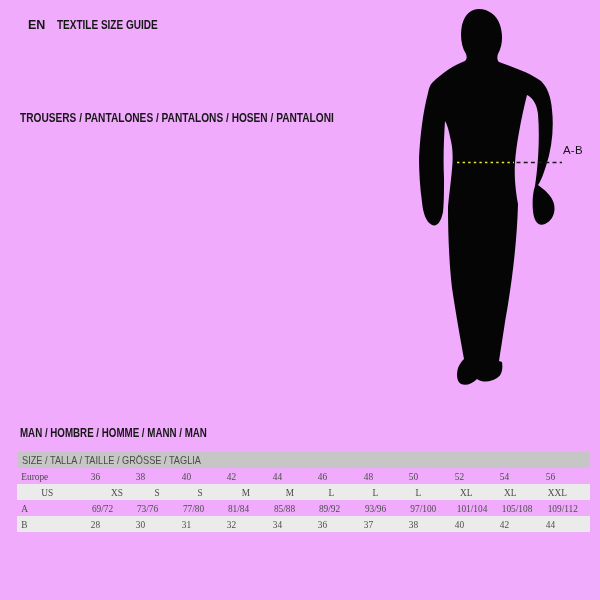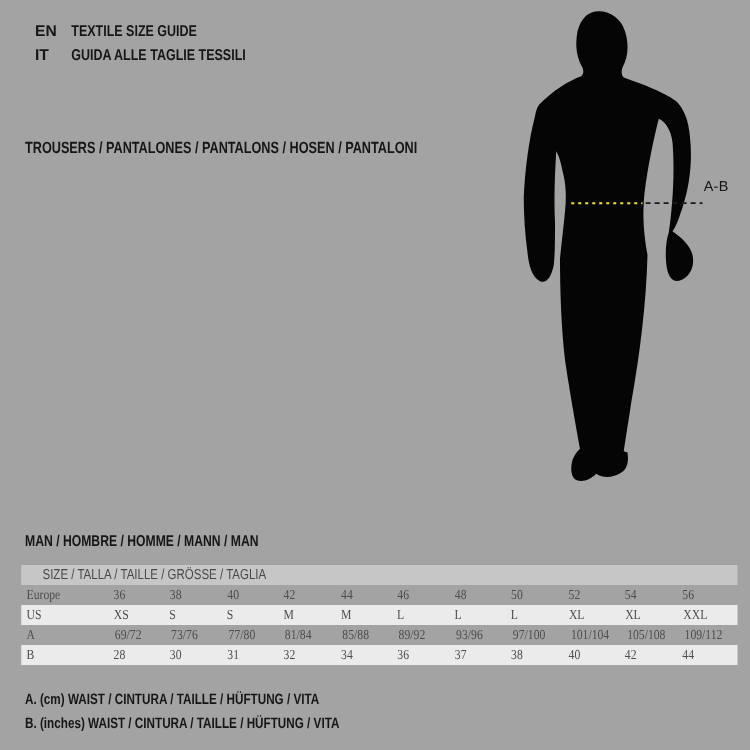--- a/index.html
+++ b/index.html
@@ -1,16 +1,16 @@
 <!DOCTYPE html>
 <html><head>
 <meta charset="utf-8">
 <style>
   html,body{margin:0;padding:0;}
-  #page{position:relative;width:600px;height:600px;background:#a3a3a3;overflow:hidden;
+  #page{position:relative;width:600px;height:600px;background:#f0abfc;overflow:hidden;
         font-family:"Liberation Sans",sans-serif;color:#111;}
   .abs{position:absolute;}
 
   
   #langs{left:28px;top:16px;}
   .lrow{display:flex;height:18.4px;align-items:center;font-weight:bold;font-size:12.5px;color:#161616;}
   .lcode{width:29px;flex:0 0 29px;}
   .llabel{white-space:nowrap;transform:scaleX(0.80);transform-origin:0 50%;}
 
   
@@ -18,21 +18,21 @@
           transform:scaleX(0.78);transform-origin:0 50%;}
   #title{left:20px;top:110px;}
   #manlabel{left:20px;top:426px;font-size:12.5px;}
 
   
   #figure-svg{left:405px;top:5px;}
   #ab-label{left:563px;top:144px;font-size:11.5px;color:#161616;letter-spacing:0.2px;}
 
   
   #table{left:17px;top:452px;width:573px;font-size:11px;color:#4d4d4d;}
-  #thead{height:16px;line-height:16px;padding-left:17px;font-size:11.5px;color:#4a4a4a;
+  #thead{height:16px;line-height:16px;padding-left:5px;font-size:11.5px;color:#4a4a4a;
          white-space:nowrap;}
   #thead span{display:inline-block;transform:scaleX(0.8);transform-origin:0 50%;white-space:nowrap;}
   .trow{display:grid;grid-template-columns:73px repeat(11,1fr);height:16px;align-items:center;font-family:Liberation Serif, serif;}
   .tlabel{padding-left:5px;transform:scaleX(0.85);transform-origin:0 50%;white-space:nowrap;}
   .tcell{text-align:left;}
   .tcell span{display:inline-block;transform:scaleX(0.85);transform-origin:50% 50%;white-space:nowrap;}
 
   
   #notes{left:20px;top:550px;}
   .note{height:19px;line-height:19px;font-weight:bold;font-size:12px;color:#161616;
@@ -40,24 +40,20 @@
 </style>
 </head>
 <body>
 
 <div id="page">
 
   <div id="langs" class="abs">
     <div class="lrow">
       <span class="lcode">EN</span>
       <span class="llabel">TEXTILE SIZE GUIDE</span>
-    </div>
-    <div class="lrow">
-      <span class="lcode">IT</span>
-      <span class="llabel">GUIDA ALLE TAGLIE TESSILI</span>
     </div>
   </div>
 
   <div id="title" class="abs h-cond">TROUSERS / PANTALONES / PANTALONS / HOSEN / PANTALONI</div>
 
   <svg id="figure-svg" class="abs" width="165" height="390" viewBox="405 5 165 390">
     <path fill="#050505" d="
       M479,9
       C488,9 497,15 500,25
       C503,34 503,45 498,54
@@ -117,21 +113,21 @@
           <div class="tcell"><span>40</span></div>
           <div class="tcell"><span>42</span></div>
           <div class="tcell"><span>44</span></div>
           <div class="tcell"><span>46</span></div>
           <div class="tcell"><span>48</span></div>
           <div class="tcell"><span>50</span></div>
           <div class="tcell"><span>52</span></div>
           <div class="tcell"><span>54</span></div>
           <div class="tcell"><span>56</span></div>
         </div>
-        <div class="trow" style="background: rgb(235, 235, 235);">
+        <div class="trow" style="background: rgb(235, 235, 235); padding-left: 20px;">
           <div class="tlabel">US</div>
           <div class="tcell"><span>XS</span></div>
           <div class="tcell"><span>S</span></div>
           <div class="tcell"><span>S</span></div>
           <div class="tcell"><span>M</span></div>
           <div class="tcell"><span>M</span></div>
           <div class="tcell"><span>L</span></div>
           <div class="tcell"><span>L</span></div>
           <div class="tcell"><span>L</span></div>
           <div class="tcell"><span>XL</span></div>
@@ -162,18 +158,14 @@
           <div class="tcell"><span>36</span></div>
           <div class="tcell"><span>37</span></div>
           <div class="tcell"><span>38</span></div>
           <div class="tcell"><span>40</span></div>
           <div class="tcell"><span>42</span></div>
           <div class="tcell"><span>44</span></div>
         </div>
       </div>
   </div>
 
-  <div id="notes" class="abs">
-    <div class="note">A. (cm) WAIST / CINTURA / TAILLE / HÜFTUNG / VITA</div>
-    <div class="note">B. (inches) WAIST / CINTURA / TAILLE / HÜFTUNG / VITA</div>
-  </div>
 
 </div>
 
 </body></html>

